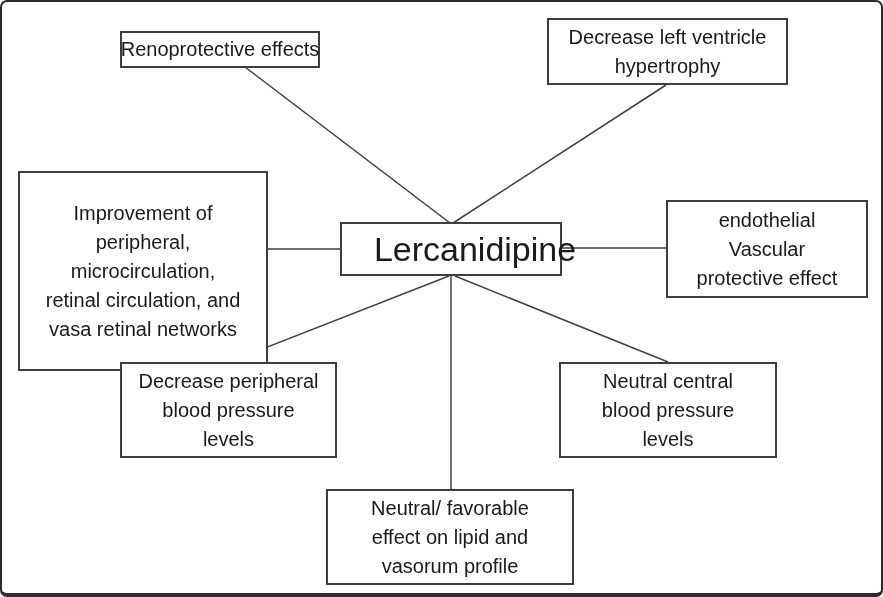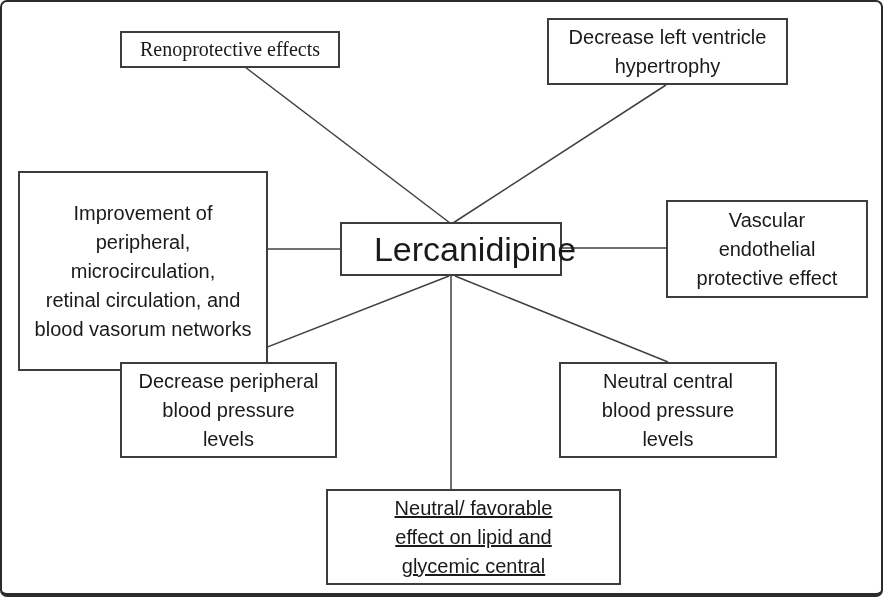--- a/index.html
+++ b/index.html
@@ -50,27 +50,27 @@
     line-height: 29px;
   }
   .node .line { white-space: nowrap; }
 
   #node-lercanidipine {
     left: 340px; top: 222px; width: 222px; height: 54px;
     font-size: 34px;
     line-height: 50px;
     padding-left: 48px;
   }
-  #node-renoprotective   { left: 120px; top: 31px;  width: 220px; height: 37px; font-family: Liberation Serif, serif; }
+  #node-renoprotective   { left: 120px; top: 31px;  width: 200px; height: 37px; }
   #node-lv-hypertrophy   { left: 547px; top: 18px;  width: 241px; height: 67px; justify-content: center; }
   #node-circulation      { left: 18px;  top: 171px; width: 250px; height: 200px; }
   #node-vascular         { left: 666px; top: 200px; width: 202px; height: 98px; }
   #node-peripheral-bp    { left: 120px; top: 362px; width: 217px; height: 96px; }
   #node-central-bp       { left: 559px; top: 362px; width: 218px; height: 96px; }
-  #node-lipid-glycemic   { left: 326px; top: 489px; width: 295px; height: 96px; text-decoration: underline; }
+  #node-lipid-glycemic   { left: 326px; top: 489px; width: 248px; height: 96px; }
 </style>
 </head>
 <body>
 
 <div id="canvas">
 
   <svg id="connectors" viewBox="0 0 883 597" xmlns="http://www.w3.org/2000/svg">
     <line x1="245" y1="67" x2="450" y2="223"></line>
     <line x1="666" y1="85" x2="453" y2="223"></line>
     <line x1="268" y1="249" x2="340" y2="249"></line>
@@ -87,46 +87,46 @@
   <div class="node" id="node-lv-hypertrophy">
     <div class="line">Decrease left ventricle</div>
     <div class="line">hypertrophy</div>
   </div>
 
   <div class="node" id="node-circulation">
     <div class="line">Improvement of</div>
     <div class="line">peripheral,</div>
     <div class="line">microcirculation,</div>
     <div class="line">retinal circulation, and</div>
-    <div class="line">blood vasorum networks</div>
+    <div class="line">vasa retinal networks</div>
   </div>
 
   <div class="node" id="node-lercanidipine">
     <div class="line">Lercanidipine</div>
   </div>
 
   <div class="node" id="node-vascular">
+    <div class="line">endothelial</div>
     <div class="line">Vascular</div>
-    <div class="line">endothelial</div>
     <div class="line">protective effect</div>
   </div>
 
   <div class="node" id="node-peripheral-bp">
     <div class="line">Decrease peripheral</div>
     <div class="line">blood pressure</div>
     <div class="line">levels</div>
   </div>
 
   <div class="node" id="node-central-bp">
     <div class="line">Neutral central</div>
     <div class="line">blood pressure</div>
     <div class="line">levels</div>
   </div>
 
   <div class="node" id="node-lipid-glycemic">
     <div class="line">Neutral/ favorable</div>
     <div class="line">effect on lipid and</div>
-    <div class="line">glycemic central</div>
+    <div class="line">vasorum profile</div>
   </div>
 
   <div id="frame"></div>
 
 </div>
 
 </body></html>

